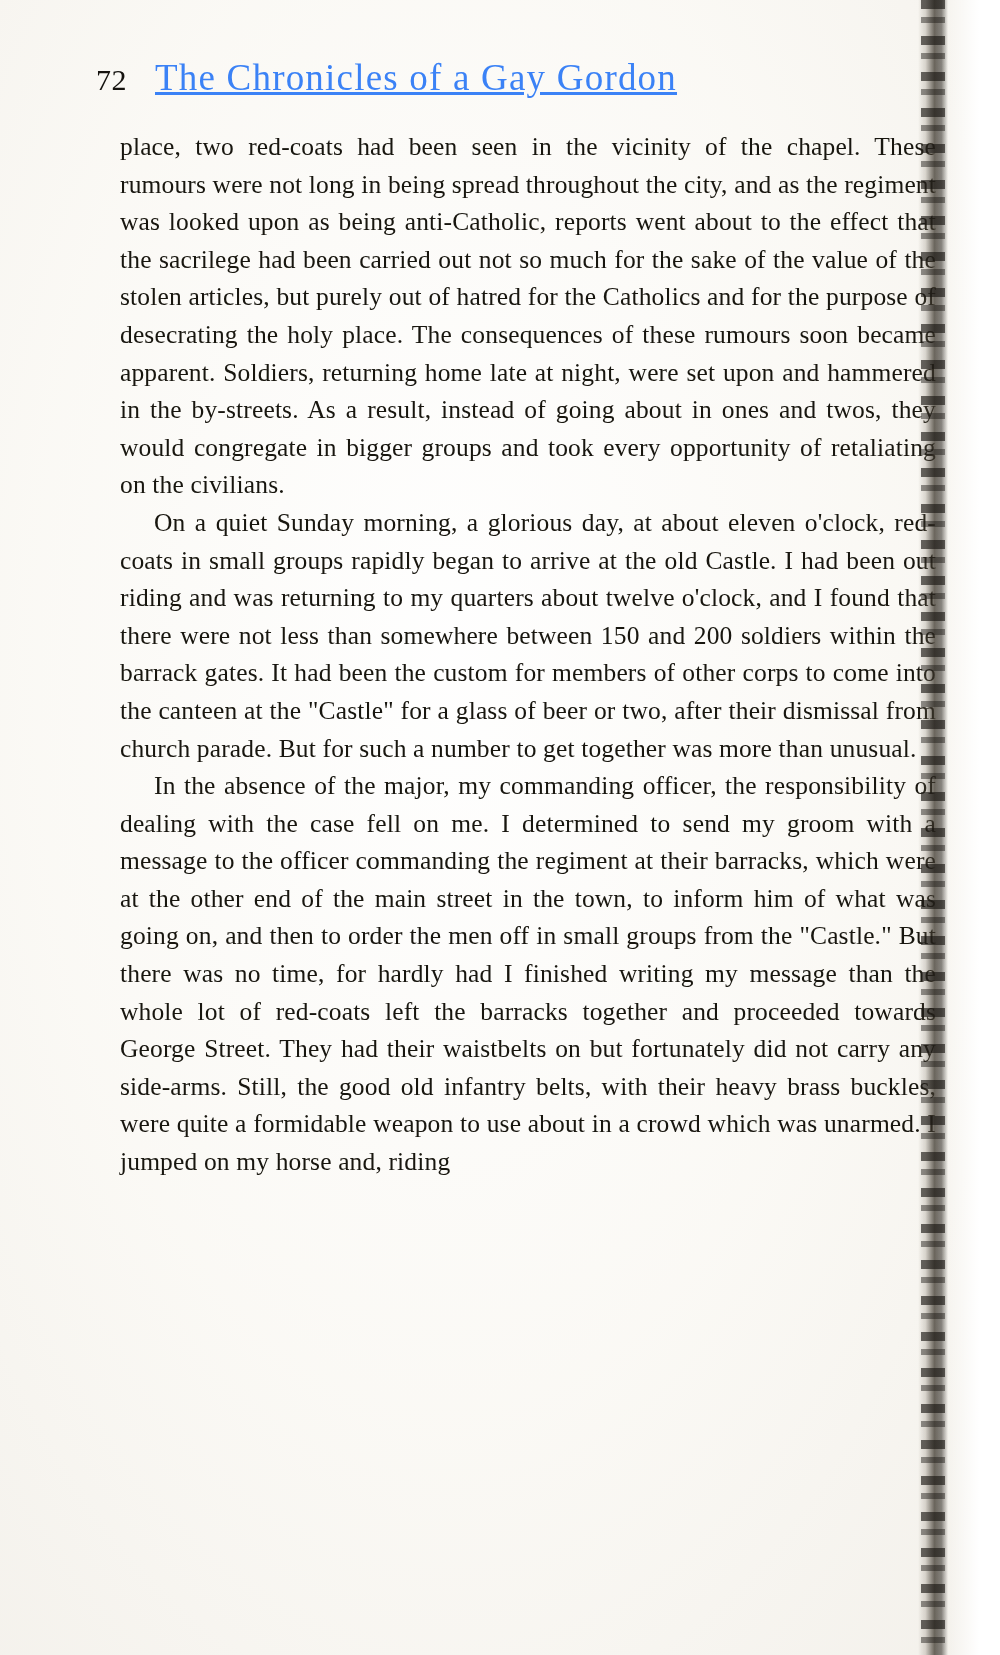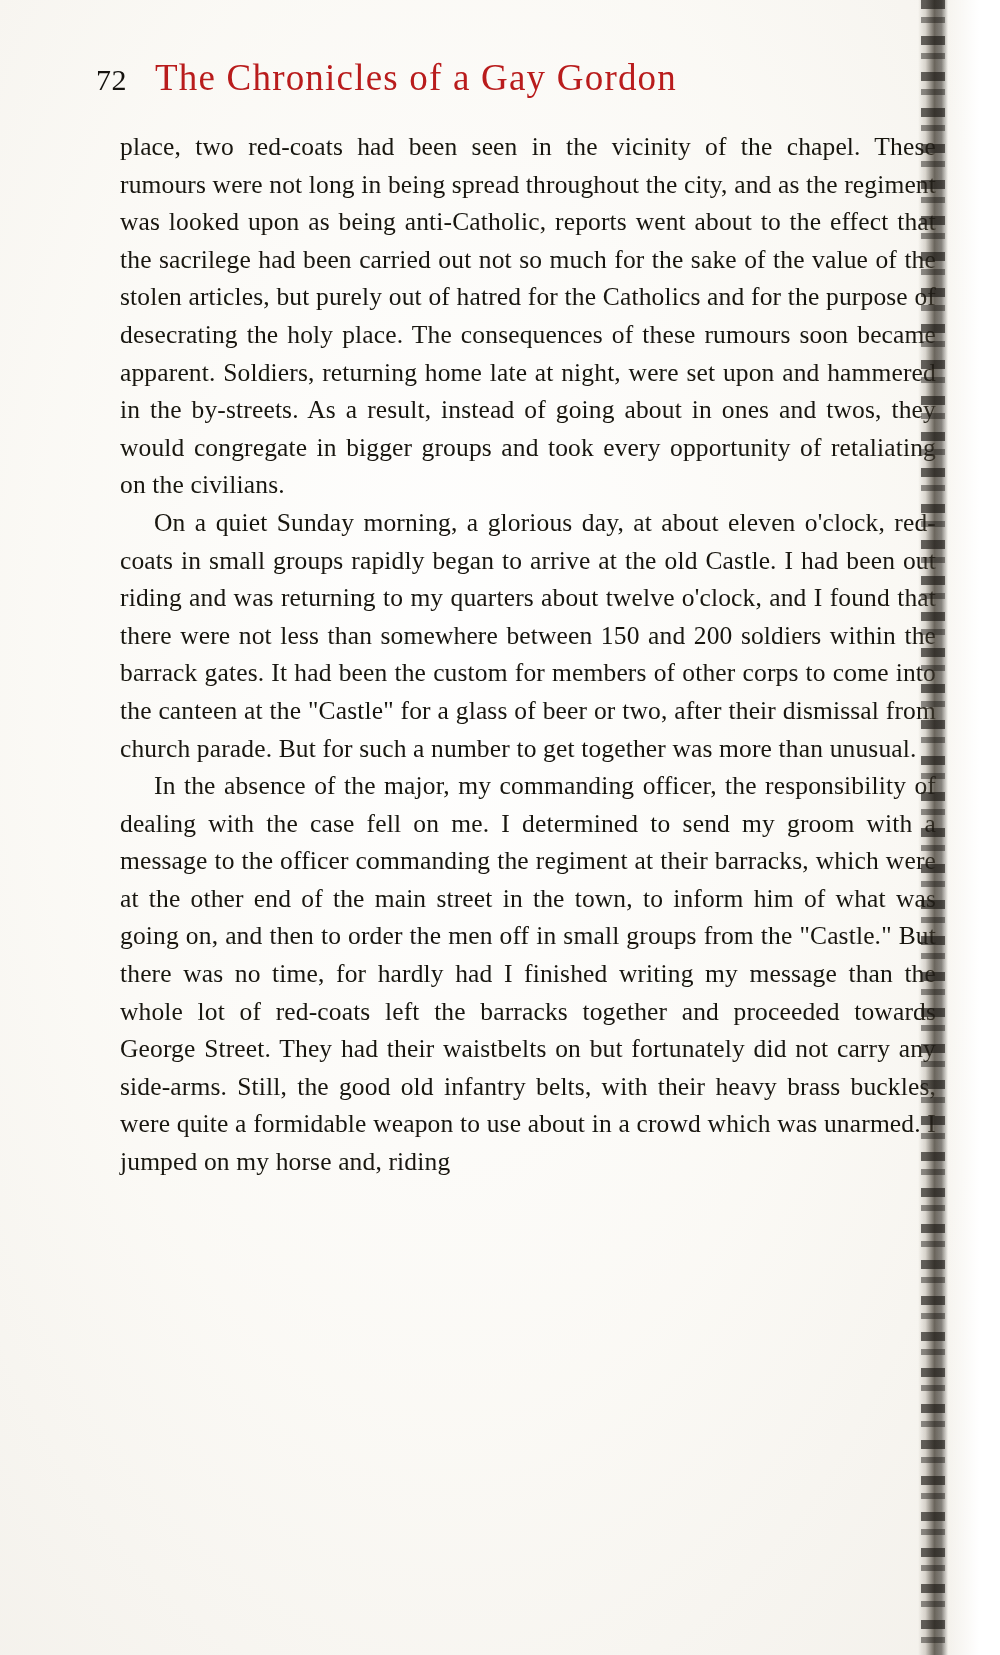--- a/index.html
+++ b/index.html
@@ -43,23 +43,24 @@
   }
   .folio {
     font-size: 30px;
     letter-spacing: 0.5px;
     color: #15130f;
     font-family: "Liberation Serif", serif;
   }
   .running-title {
     font-size: 37px;
     letter-spacing: 1.2px;
-    color: #b91c1c;
+    color: #3b82f6;
     white-space: nowrap;
     font-family: "Liberation Serif", serif;
+    text-decoration: underline;
   }
 
   .body-text {
     position: absolute;
     left: 72px;
     top: 128px;
     width: 816px;
     font-size: 25.5px;
     line-height: 37.6px;
     text-align: justify;

